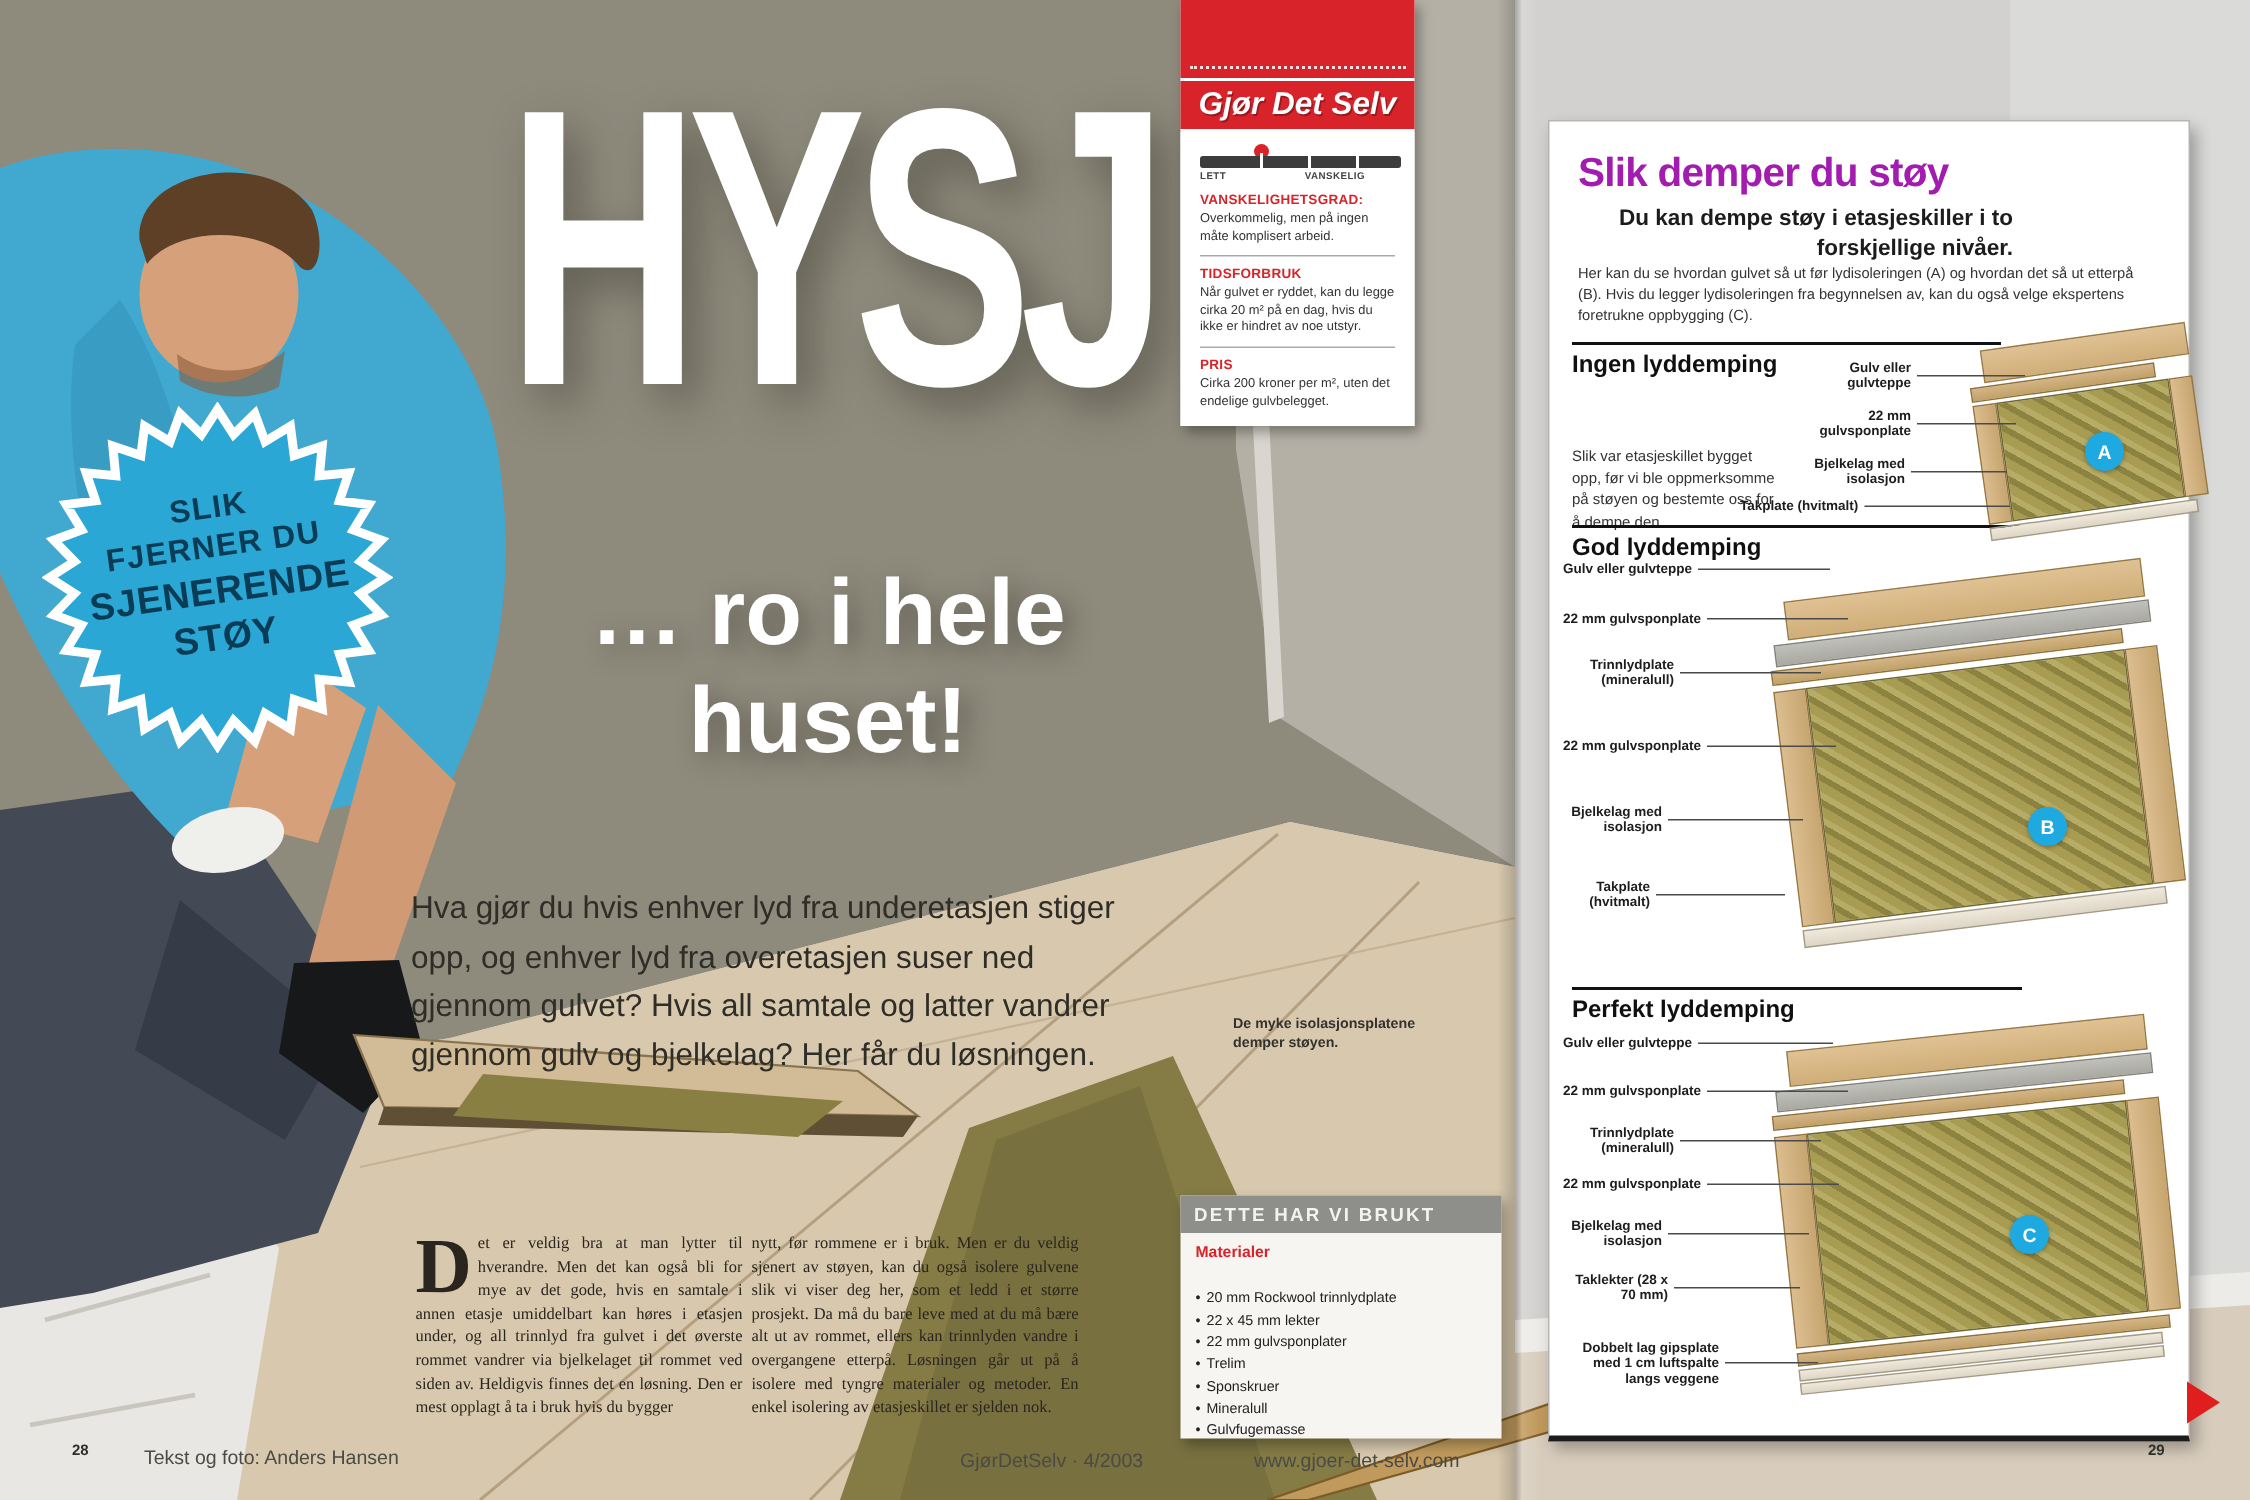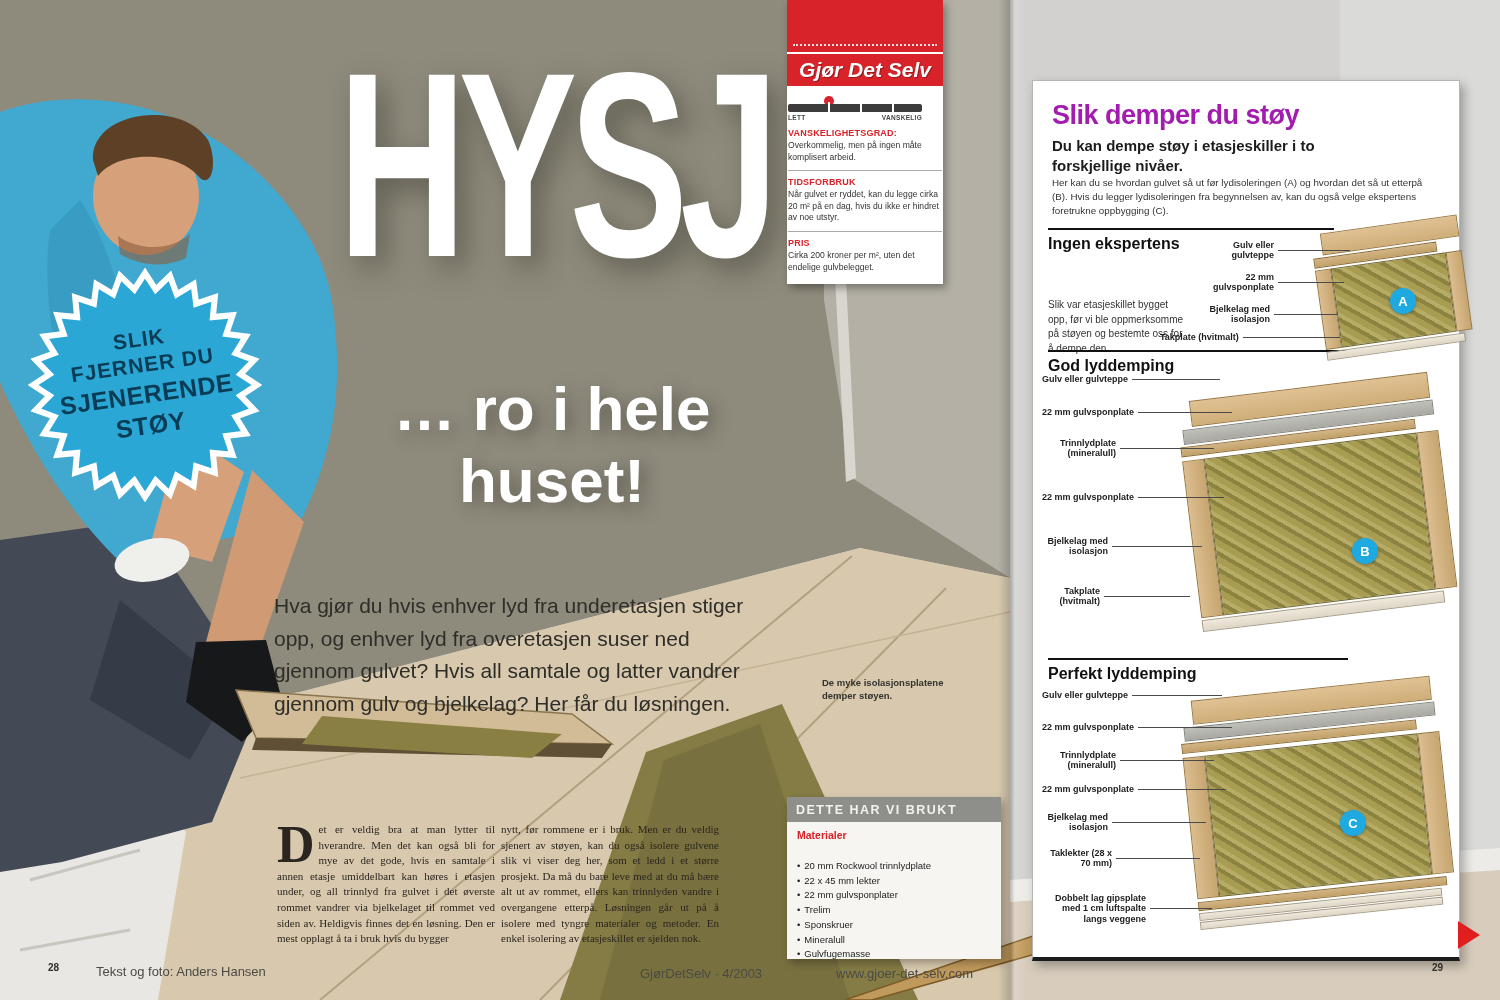--- a/index.html
+++ b/index.html
@@ -38,21 +38,21 @@
            font-family:"Liberation Serif",serif;}
 
   
   #infobox{left:787px;top:0;width:156px;height:284px;background:#fff;
            box-shadow:3px 4px 8px rgba(0,0,0,.35);}
   #infobox .red{position:absolute;left:0;top:0;width:156px;height:88px;background:#d8232a;}
   #infobox .perf{position:absolute;left:6px;top:44px;width:144px;border-top:2px dotted rgba(255,255,255,.85);}
   #infobox .logo{position:absolute;left:0;top:52px;width:156px;height:32px;
            border-top:2px solid #fff;border-bottom:2px solid #fff;display:flex;align-items:center;justify-content:center;
            color:#fff;font-weight:bold;font-style:italic;font-size:21px;text-shadow:1px 1px 0 rgba(0,0,0,.3);}
-  #infobox .body{position:absolute;left:0;top:88px;width:156px;height:196px;background:#fff;padding:8px 1px;box-sizing:border-box;}
+  #infobox .body{position:absolute;left:0;top:88px;width:156px;height:196px;background:#fff;padding:8px 13px;box-sizing:border-box;}
   #slider{position:relative;height:26px;margin-bottom:2px;}
   #slider .bar{position:absolute;left:0;top:8px;width:134px;height:8px;background:#3c3c3c;border-radius:2px;}
   #slider .notch{position:absolute;top:6px;width:2px;height:12px;background:#fff;}
   #slider .dot{position:absolute;left:36px;top:0;width:10px;height:10px;border-radius:50%;background:#d8232a;}
   #slider .lab{position:absolute;top:18px;font-size:6.5px;color:#444;font-weight:bold;letter-spacing:.3px;}
   #slider .lab.r{right:20px;}
   .ib-h{color:#d8232a;font-weight:bold;font-size:9px;letter-spacing:.2px;margin:6px 0 2px;}
   .ib-t{font-size:8.6px;line-height:1.35;color:#333;}
   .ib-hr{border:none;border-top:1px solid #aaa;margin:7px 0 0;}
 
@@ -64,21 +64,21 @@
   #materials .bd{padding:7px 10px;}
   #materials .sub{color:#d8232a;font-weight:bold;font-size:10.5px;margin-bottom:18px;}
   #materials ul{margin:0;padding:0;list-style:none;font-size:9.5px;color:#222;line-height:1.55;}
   #materials li::before{content:"•";margin-right:4px;}
 
   
   #panel{left:1032px;top:80px;width:426px;height:876px;background:#fff;
          border:1px solid #b5b5b2;border-bottom:4px solid #1c1c1c;
          box-shadow:4px 5px 10px rgba(0,0,0,.3);}
   #panel-title{left:1052px;top:100px;font-size:27px;font-weight:bold;color:#a21caf;letter-spacing:-.5px;}
-  #panel-sub{left:1052px;top:136px;width:290px;font-size:15px;font-weight:bold;color:#1c1c1c;line-height:1.3;}
+  #panel-sub{left:1052px;top:136px;width:290px;font-size:15px;font-weight:bold;color:#1c1c1c;line-height:1.3;text-align:right;}
   #panel-intro{left:1052px;top:176px;width:388px;font-size:9.8px;color:#333;line-height:1.45;}
   .sec-h{font-size:16px;font-weight:bold;color:#101010;border-top:2.5px solid #111;padding-top:5px;}
   #sec1-h{left:1048px;top:228px;width:286px;}
   #sec2-h{left:1048px;top:350px;width:300px;}
   #sec3-h{left:1048px;top:658px;width:300px;}
   #sec1-body{left:1048px;top:262px;width:138px;font-size:10px;color:#333;line-height:1.45;margin-top:36px;}
 
   
   .lbl{position:absolute;display:flex;align-items:center;font-size:9px;font-weight:bold;
        color:#1d1d1d;line-height:1.15;}
@@ -216,21 +216,21 @@
         <li>Gulvfugemasse</li>
       </ul>
     </div>
   </div>
 
   <div id="panel" class="abs"></div>
   <div id="panel-title" class="abs">Slik demper du støy</div>
   <div id="panel-sub" class="abs">Du kan dempe støy i etasjeskiller i to forskjellige nivåer.</div>
   <div id="panel-intro" class="abs">Her kan du se hvordan gulvet så ut før lydisoleringen (A) og hvordan det så ut etterpå (B). Hvis du legger lydisoleringen fra begynnelsen av, kan du også velge ekspertens foretrukne oppbygging (C).</div>
 
-  <div id="sec1-h" class="abs sec-h">Ingen ekspertens</div>
+  <div id="sec1-h" class="abs sec-h">Ingen lyddemping</div>
   <div id="sec1-body" class="abs">Slik var etasjeskillet bygget opp, før vi ble oppmerksomme på støyen og bestemte oss for å dempe den.</div>
   <div id="sec2-h" class="abs sec-h">God lyddemping</div>
   <div id="sec3-h" class="abs sec-h">Perfekt lyddemping</div>
 
   <div class="diag" style="left:1318px;top:224px;width:150px;transform:rotate(-8deg);">
     <div class="layer wood" style="height:22px;width:138px;margin-left:10px;"></div>
     <div class="layer wood2" style="height:10px;width:124px;margin-top:2px;"></div>
     <div class="layer frame" style="height:80px;width:148px;margin-top:2px;">
       <div class="side"></div>
         <div class="fill wool"></div>

